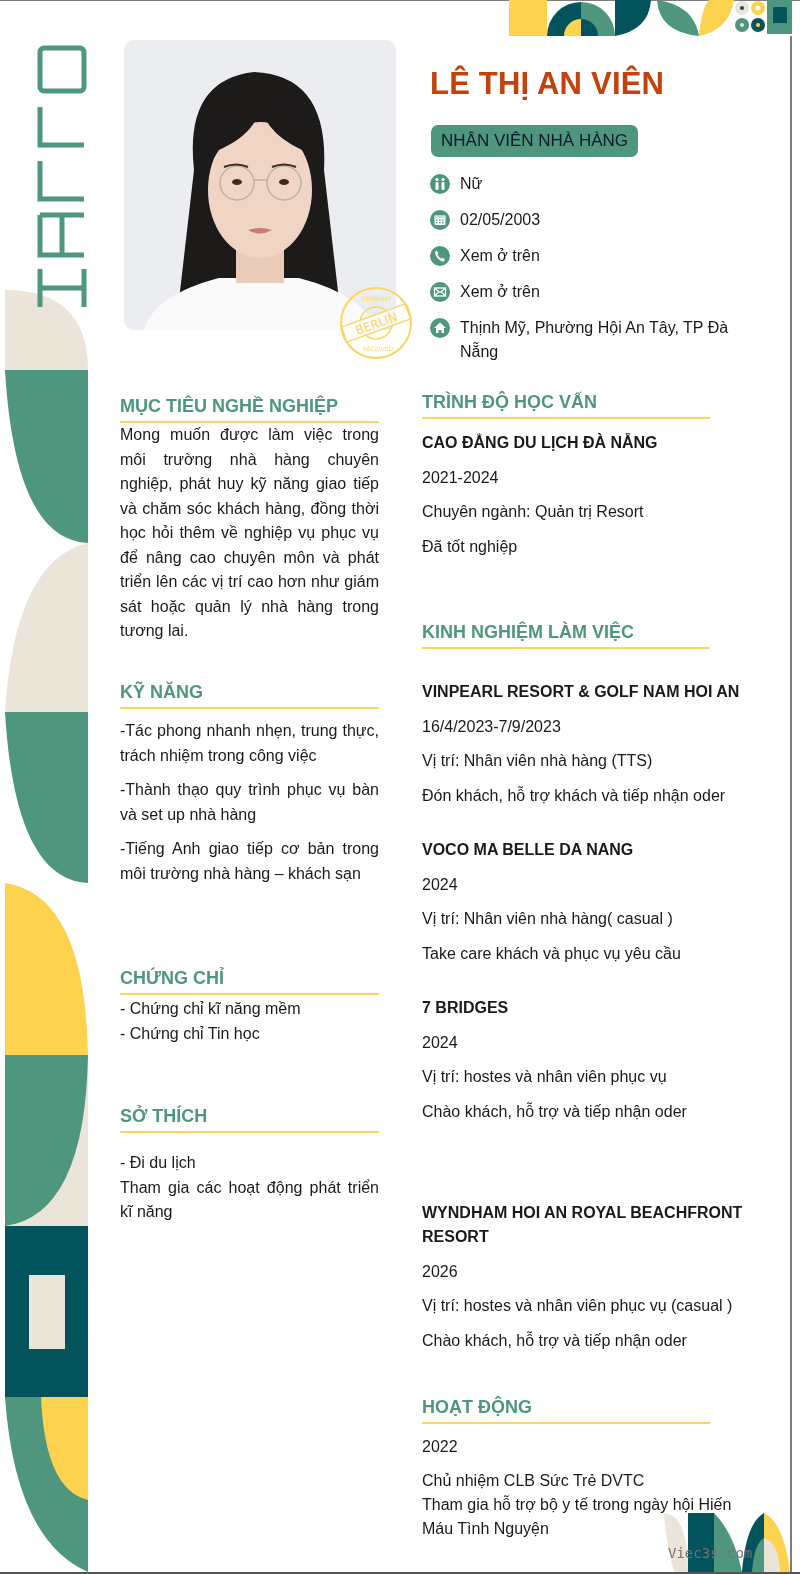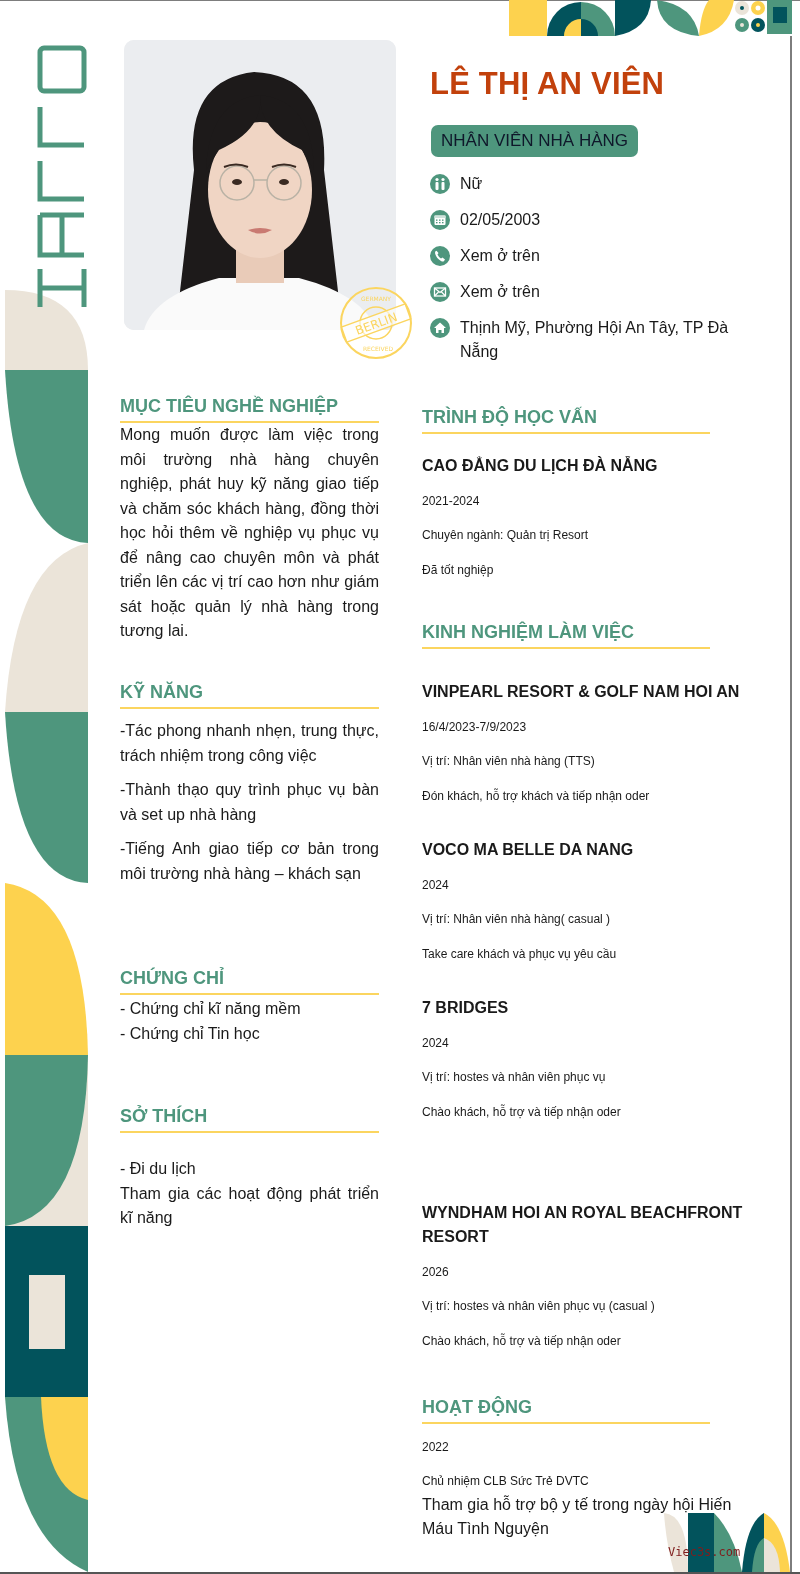--- a/index.html
+++ b/index.html
@@ -31,23 +31,23 @@
   
   .sec-title { color: #4e967d; font-weight: bold; font-size: 18px; padding-bottom: 4px; border-bottom: 2px solid #fbd55f; }
   .body-text { font-size: 16px; line-height: 24.5px; }
   .justify { text-align: justify; }
 
   .left-col { position: absolute; left: 120px; width: 259px; }
   .right-col { position: absolute; left: 422px; width: 360px; }
   .right-col .sec-title { width: 288px; }
 
   .entry-title { font-weight: bold; font-size: 16px; line-height: 24px; }
-  .entry-line { font-size: 12px; line-height: 24px; margin-top: 10.5px; }
-
-  .watermark { position: absolute; left: 668px; top: 1545px; font-family: "DejaVu Sans Mono", monospace; font-size: 12px; color: #7f1d1d; }
+  .entry-line { font-size: 16px; line-height: 24px; margin-top: 10.5px; }
+
+  .watermark { position: absolute; left: 668px; top: 1545px; font-family: "DejaVu Sans Mono", monospace; font-size: 14px; color: #737373; }
 </style>
 </head>
 <body>
 
 <div class="page">
   <div class="frame-top"></div>
   <div class="frame-right"></div>
   <div class="frame-bottom"></div>
 
   <div class="strip">
@@ -231,27 +231,27 @@
   </div>
 
   <div class="left-col" style="top:968px">
     <div class="sec-title">CHỨNG CHỈ</div>
     <p class="body-text" style="margin-top:2px">- Chứng chỉ kĩ năng mềm</p>
     <p class="body-text">- Chứng chỉ Tin học</p>
   </div>
 
   <div class="left-col" style="top:1106px">
     <div class="sec-title">SỞ THÍCH</div>
-    <p class="body-text" style="margin-top:24px">- Đi du lịch</p>
+    <p class="body-text" style="margin-top:18px">- Đi du lịch</p>
     <p class="body-text justify">Tham gia các hoạt động phát triển kĩ năng</p>
   </div>
 
-  <div class="right-col" style="top:407px">
+  <div class="right-col" style="top:392px">
     <div class="sec-title">TRÌNH ĐỘ HỌC VẤN</div>
-    <div class="entry-title" style="margin-top:20px">CAO ĐẲNG DU LỊCH ĐÀ NẴNG</div>
+    <div class="entry-title" style="margin-top:12px">CAO ĐẲNG DU LỊCH ĐÀ NẴNG</div>
     <div class="entry-line">2021-2024</div>
     <div class="entry-line">Chuyên ngành: Quản trị Resort</div>
     <div class="entry-line">Đã tốt nghiệp</div>
   </div>
 
   <div class="right-col" style="top:622px">
     <div class="sec-title">KINH NGHIỆM LÀM VIỆC</div>
   </div>
 
   <div class="right-col" style="top:680px">

